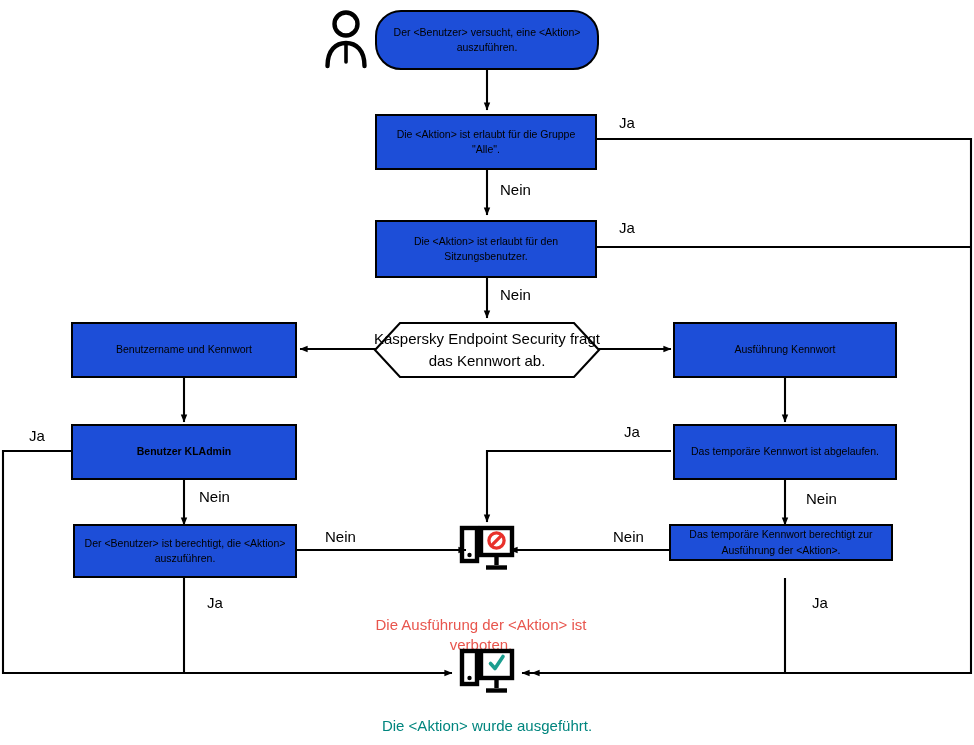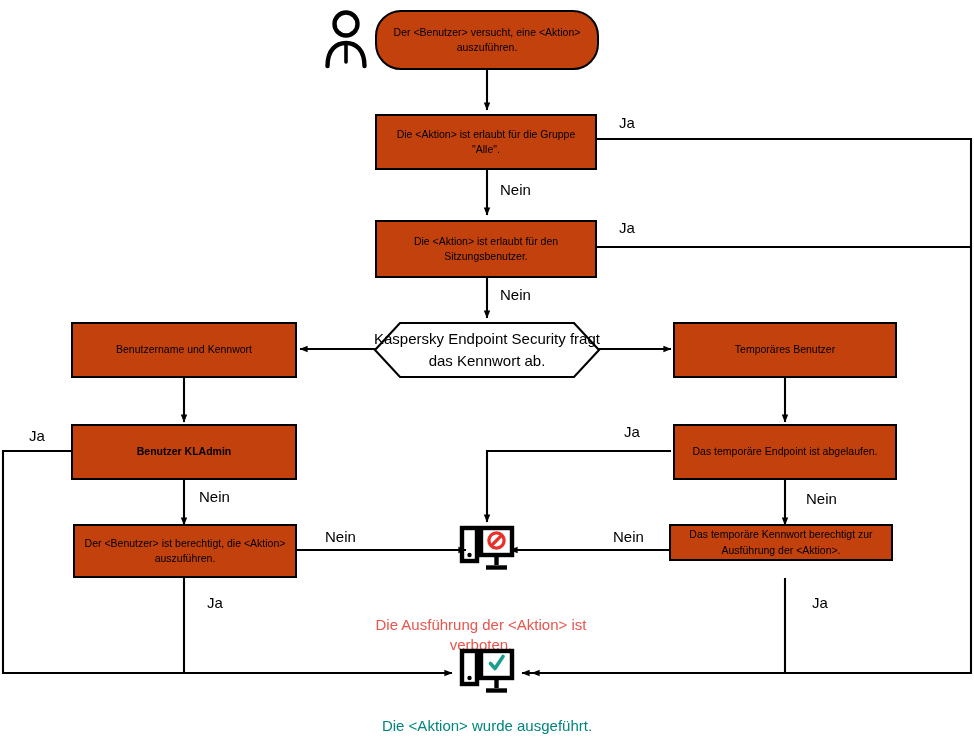--- a/index.html
+++ b/index.html
@@ -22,21 +22,21 @@
     position: absolute;
     left: 0;
     top: 0;
     width: 974px;
     height: 745px;
   }
   .node {
     position: absolute;
     box-sizing: border-box;
     border: 2px solid #000000;
-    background: #c2410c;
+    background: #1d4ed8;
     display: flex;
     align-items: center;
     justify-content: center;
     text-align: center;
     font-size: 10.5px;
     line-height: 1.45;
     padding: 2px 8px;
     color: #000000;
   }
   .node.start {
@@ -151,29 +151,29 @@
       <polygon points="27,2 201,2 226,29 201,56 27,56 2,29" fill="#ffffff" stroke="#000000" stroke-width="2.1"></polygon>
     </svg>
     <div class="hexlabel">Kaspersky Endpoint Security fragt das Kennwort ab.</div>
   </div>
 
   <div class="node" style="left:71px; top:322px; width:226px; height:56px;">
     <span>Benutzername und Kennwort</span>
   </div>
 
   <div class="node" style="left:673px; top:322px; width:224px; height:56px;">
-    <span>Temporäres Benutzer</span>
+    <span>Ausführung Kennwort</span>
   </div>
 
   <div class="node" style="left:71px; top:424px; width:226px; height:56px;font-weight:bold;">
     <span>Benutzer KLAdmin</span>
   </div>
 
   <div class="node" style="left:673px; top:424px; width:224px; height:56px;">
-    <span>Das temporäre Endpoint ist abgelaufen.</span>
+    <span>Das temporäre Kennwort ist abgelaufen.</span>
   </div>
 
   <div class="node" style="left:73px; top:524px; width:224px; height:54px;">
     <span>Der &lt;Benutzer&gt; ist berechtigt, die &lt;Aktion&gt; auszuführen.</span>
   </div>
 
   <div class="node" style="left:669px; top:524px; width:224px; height:37px;">
     <span>Das temporäre Kennwort berechtigt zur Ausführung der &lt;Aktion&gt;.</span>
   </div>
 

